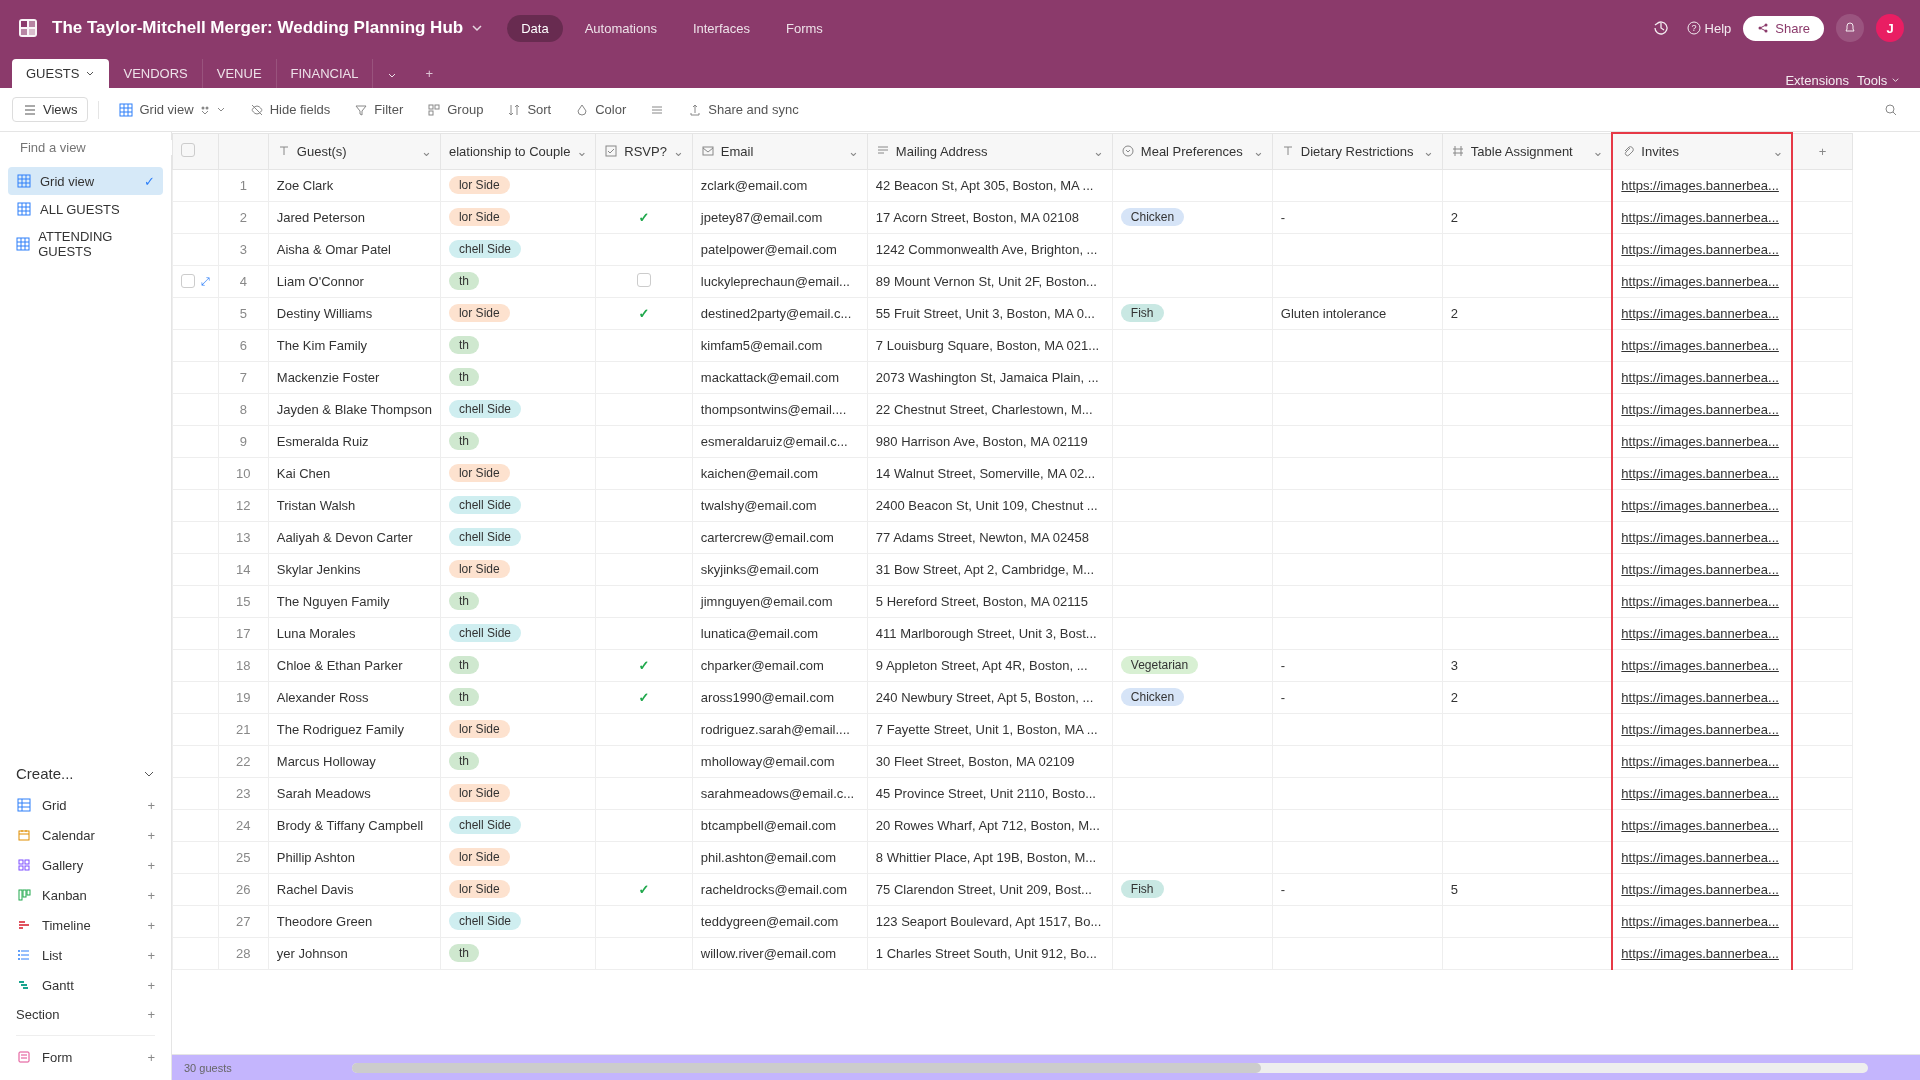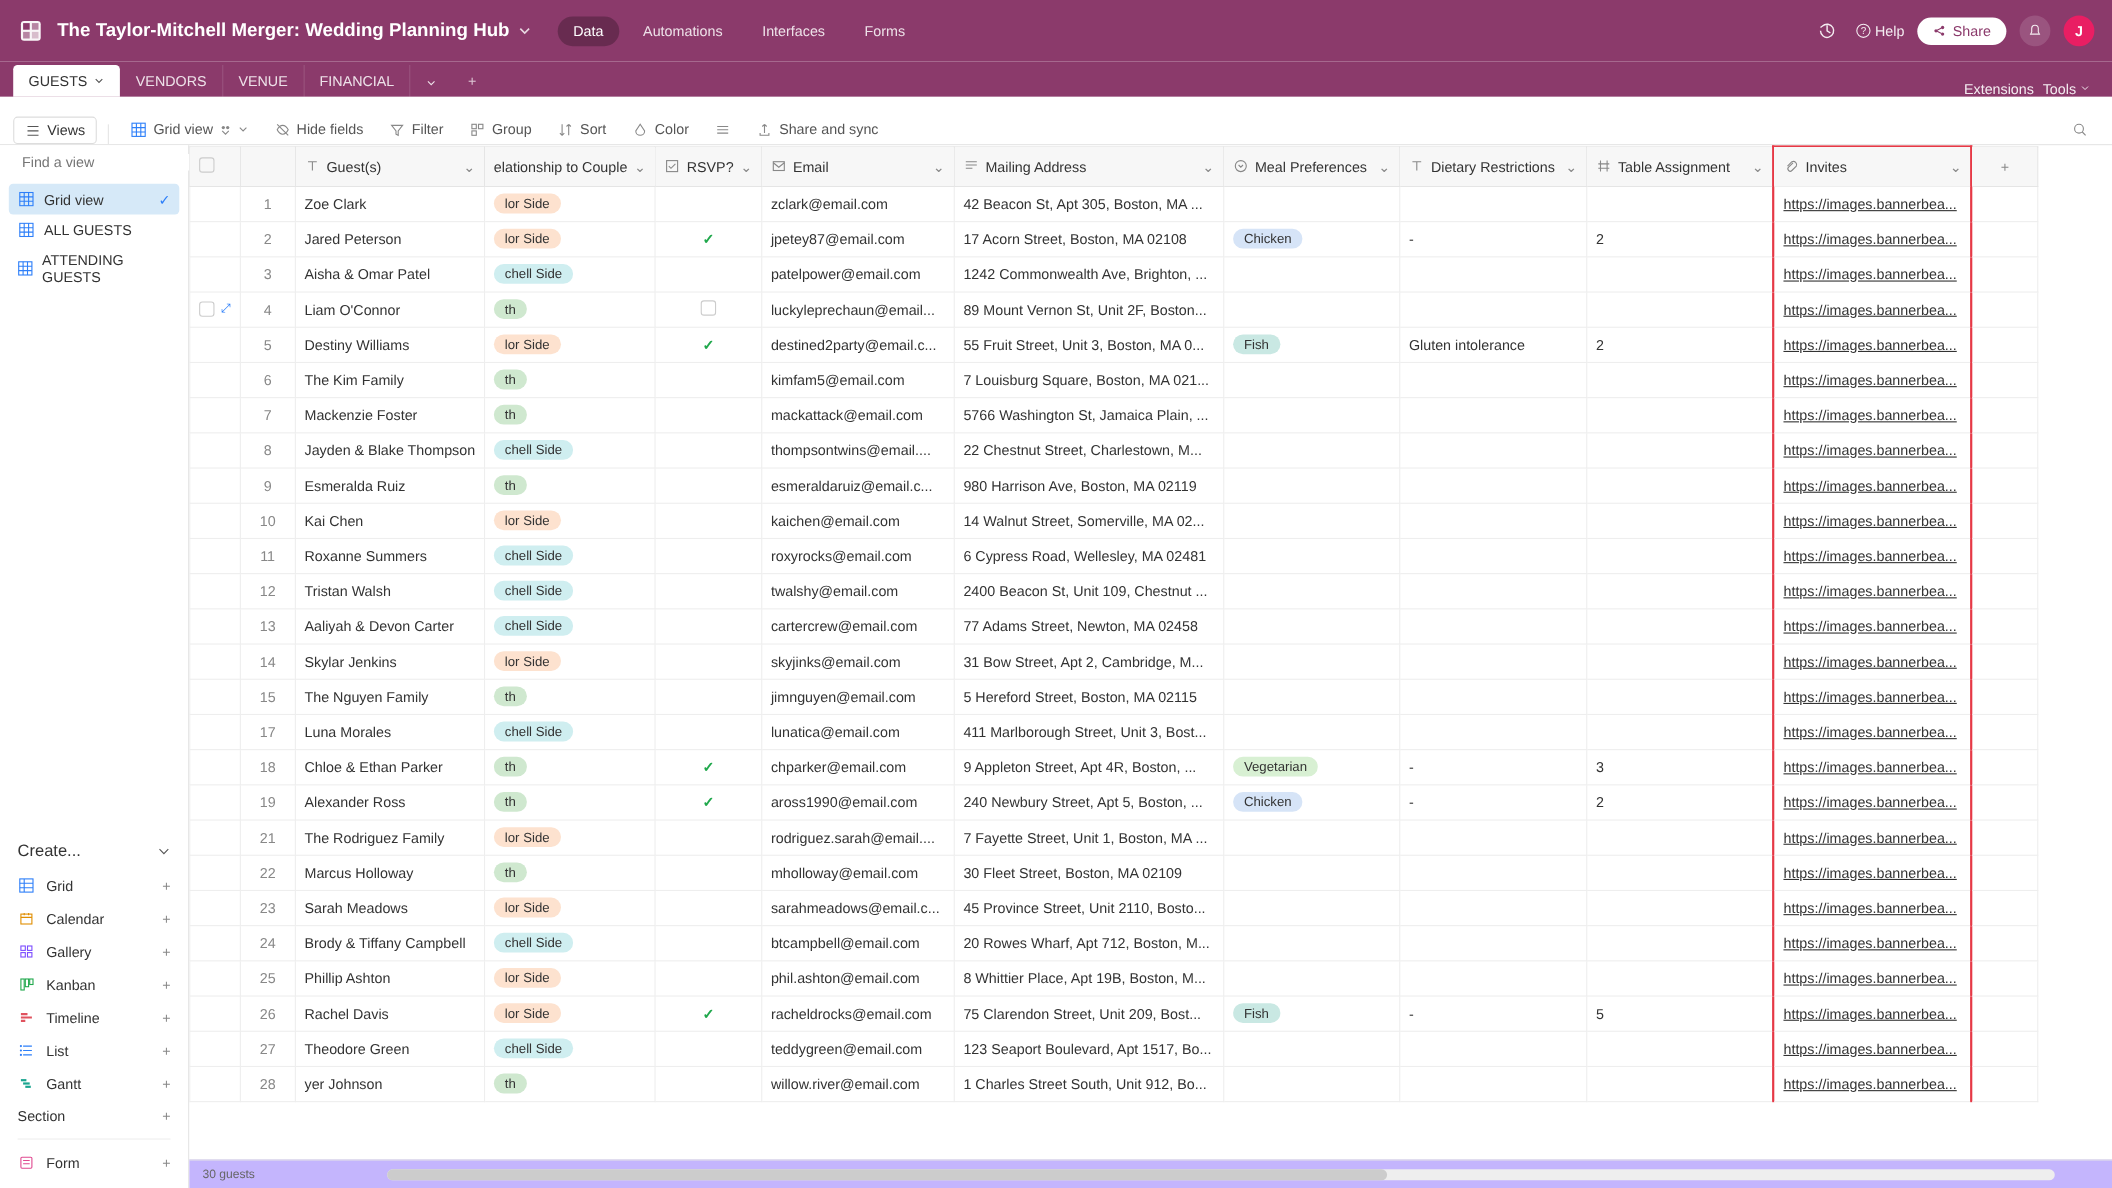--- a/index.html
+++ b/index.html
@@ -20,21 +20,21 @@
 .avatar { width: 28px; height: 28px; border-radius: 50%; background: #e91e63; color: #fff; display: flex; align-items: center; justify-content: center; font-weight: 600; cursor:pointer; }
 
 
 .tables-bar { background: #8b3a6b; height: 32px; display: flex; align-items: flex-end; padding: 0 12px; }
 .table-tab { padding: 7px 14px; color: #ffffff; opacity: 0.85; cursor: pointer; font-size: 13px; display:flex; align-items:center; gap:6px; border-right: 1px solid rgba(255,255,255,0.15); }
 .table-tab.active { background: #fff; color: #333; opacity: 1; border-radius: 4px 4px 0 0; font-weight: 500; border-right:none; }
 .tables-right { margin-left: auto; display: flex; gap: 8px; color: #fff; opacity: 0.9; font-size:13px; padding-right:8px; align-items:center;}
 .tables-right span{cursor:pointer;}
 
 
-.toolbar { height: 44px; background: #fff; border-bottom: 1px solid #e5e5e5; display: flex; align-items: flex-end; padding: 0 12px; gap: 4px; }
+.toolbar { height: 44px; background: #fff; border-bottom: 1px solid #e5e5e5; display: flex; align-items: center; padding: 0 12px; gap: 4px; }
 .toolbar-btn { display: flex; align-items: center; gap: 6px; padding: 6px 10px; color: #555; cursor: pointer; border-radius: 3px; font-size:13px;}
 .views-toggle { padding: 4px 10px; border: 1px solid #ddd; border-radius: 4px; display:flex; align-items:center; gap:6px; font-weight:500; cursor:pointer;}
 .toolbar-sep { width: 1px; height: 18px; background: #e5e5e5; margin: 0 6px; }
 .toolbar-right { margin-left: auto; display:flex; align-items:center; gap:8px;}
 
 
 .main { display: flex; height: calc(100vh - 56px - 32px - 44px); }
 
 
 .sidebar { width: 172px; border-right: 1px solid #e5e5e5; display: flex; flex-direction: column; background: #fff; }
@@ -584,21 +584,21 @@
               <td class="col-invites link-cell"><a href="#">https://images.bannerbea...</a></td>
               <td class="col-add"></td>
             </tr>
             <tr class="row-hover">
               <td class="col-checkbox"></td>
               <td class="col-rownum">7</td>
               <td class="col-guests">Mackenzie Foster</td>
               <td class="col-rel"><span class="pill pill-both">th</span></td>
               <td class="col-rsvp"></td>
               <td class="col-email">mackattack@email.com</td>
-              <td class="col-addr addr-cell">5766 Washington St, Jamaica Plain, ...</td>
+              <td class="col-addr addr-cell">2073 Washington St, Jamaica Plain, ...</td>
               <td class="col-meal"></td>
               <td class="col-diet"></td>
               <td class="col-table"></td>
               <td class="col-invites link-cell"><a href="#">https://images.bannerbea...</a></td>
               <td class="col-add"></td>
             </tr>
             <tr class="row-hover">
               <td class="col-checkbox"></td>
               <td class="col-rownum">8</td>
               <td class="col-guests">Jayden &amp; Blake Thompson</td>
@@ -627,34 +627,20 @@
               <td class="col-add"></td>
             </tr>
             <tr class="row-hover">
               <td class="col-checkbox"></td>
               <td class="col-rownum">10</td>
               <td class="col-guests">Kai Chen</td>
               <td class="col-rel"><span class="pill pill-taylor">lor Side</span></td>
               <td class="col-rsvp"></td>
               <td class="col-email">kaichen@email.com</td>
               <td class="col-addr addr-cell">14 Walnut Street, Somerville, MA 02...</td>
-              <td class="col-meal"></td>
-              <td class="col-diet"></td>
-              <td class="col-table"></td>
-              <td class="col-invites link-cell"><a href="#">https://images.bannerbea...</a></td>
-              <td class="col-add"></td>
-            </tr>
-            <tr class="row-hover">
-              <td class="col-checkbox"></td>
-              <td class="col-rownum">11</td>
-              <td class="col-guests">Roxanne Summers</td>
-              <td class="col-rel"><span class="pill pill-mitchell">chell Side</span></td>
-              <td class="col-rsvp"></td>
-              <td class="col-email">roxyrocks@email.com</td>
-              <td class="col-addr addr-cell">6 Cypress Road, Wellesley, MA 02481</td>
               <td class="col-meal"></td>
               <td class="col-diet"></td>
               <td class="col-table"></td>
               <td class="col-invites link-cell"><a href="#">https://images.bannerbea...</a></td>
               <td class="col-add"></td>
             </tr>
             <tr class="row-hover">
               <td class="col-checkbox"></td>
               <td class="col-rownum">12</td>
               <td class="col-guests">Tristan Walsh</td>

